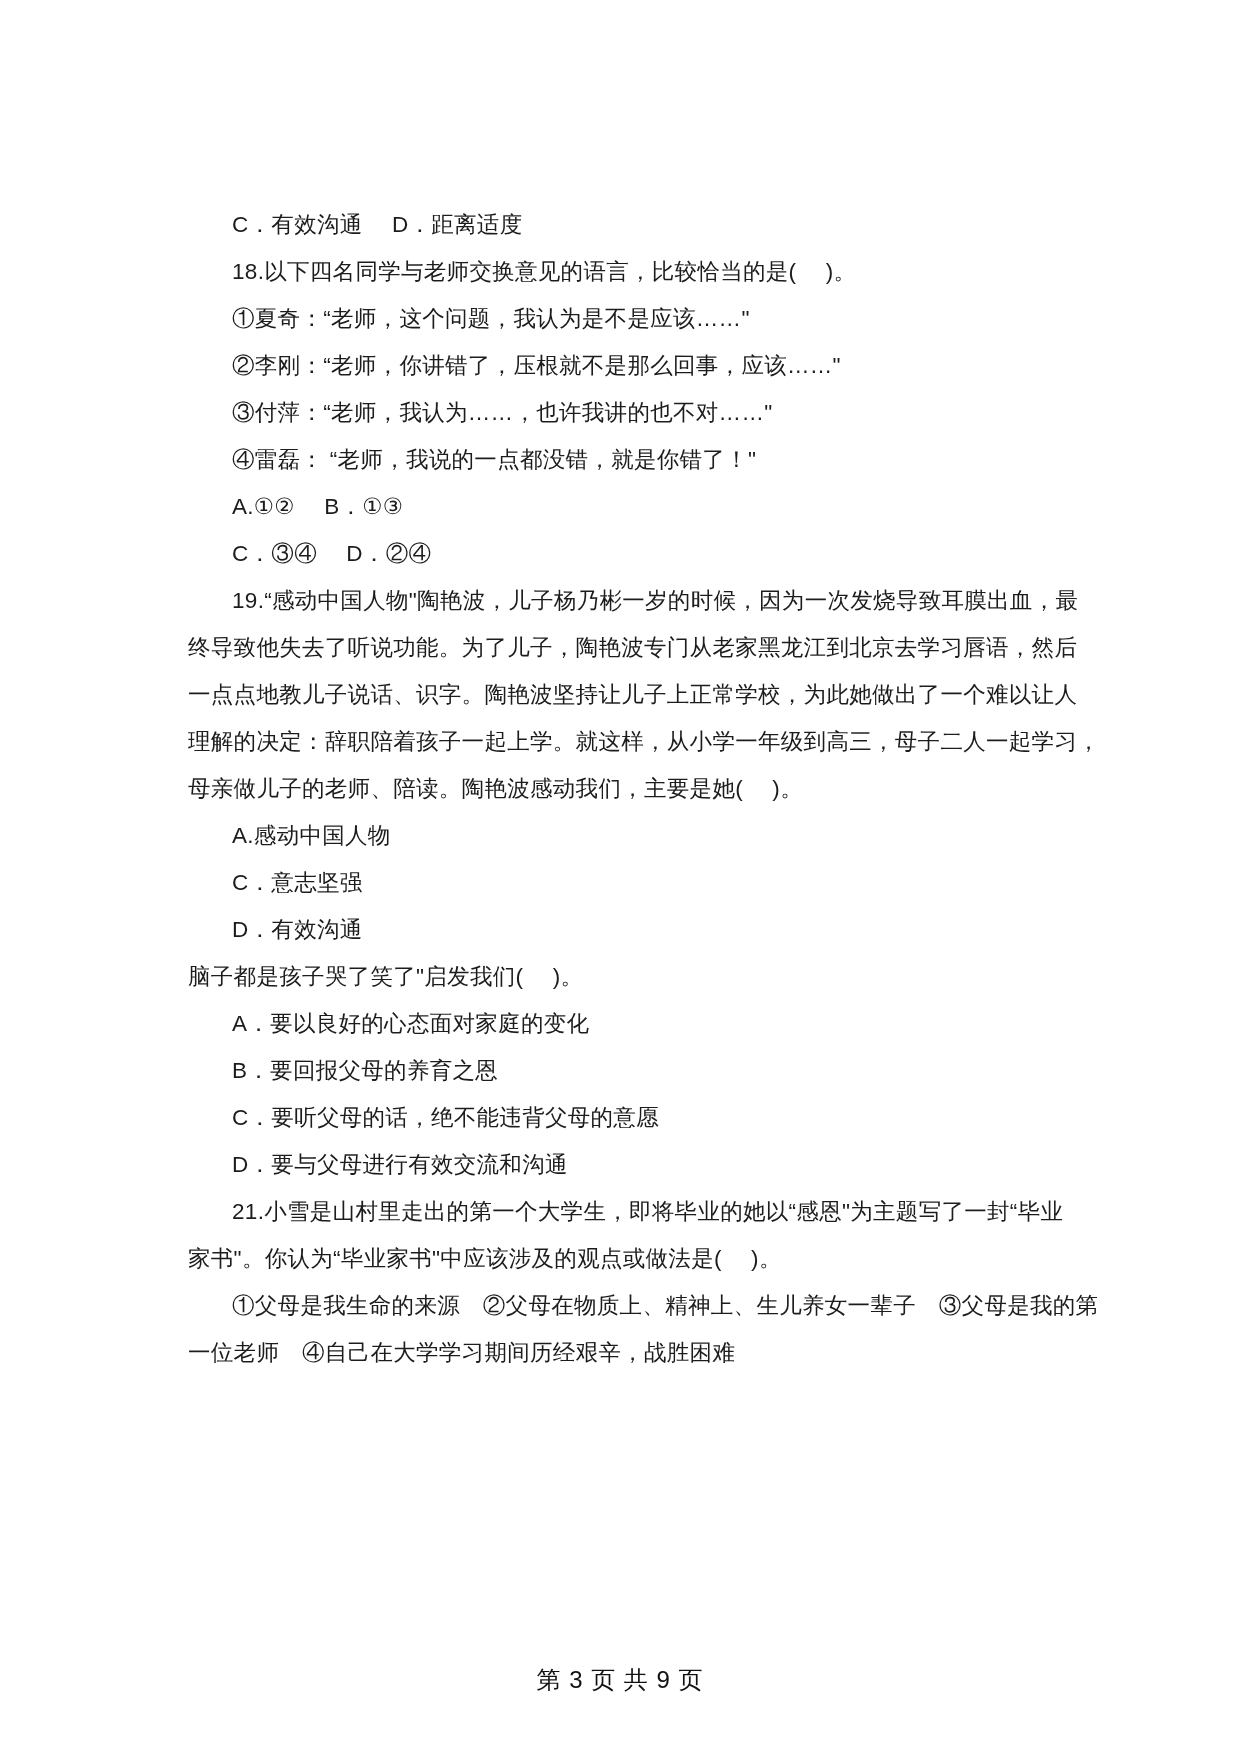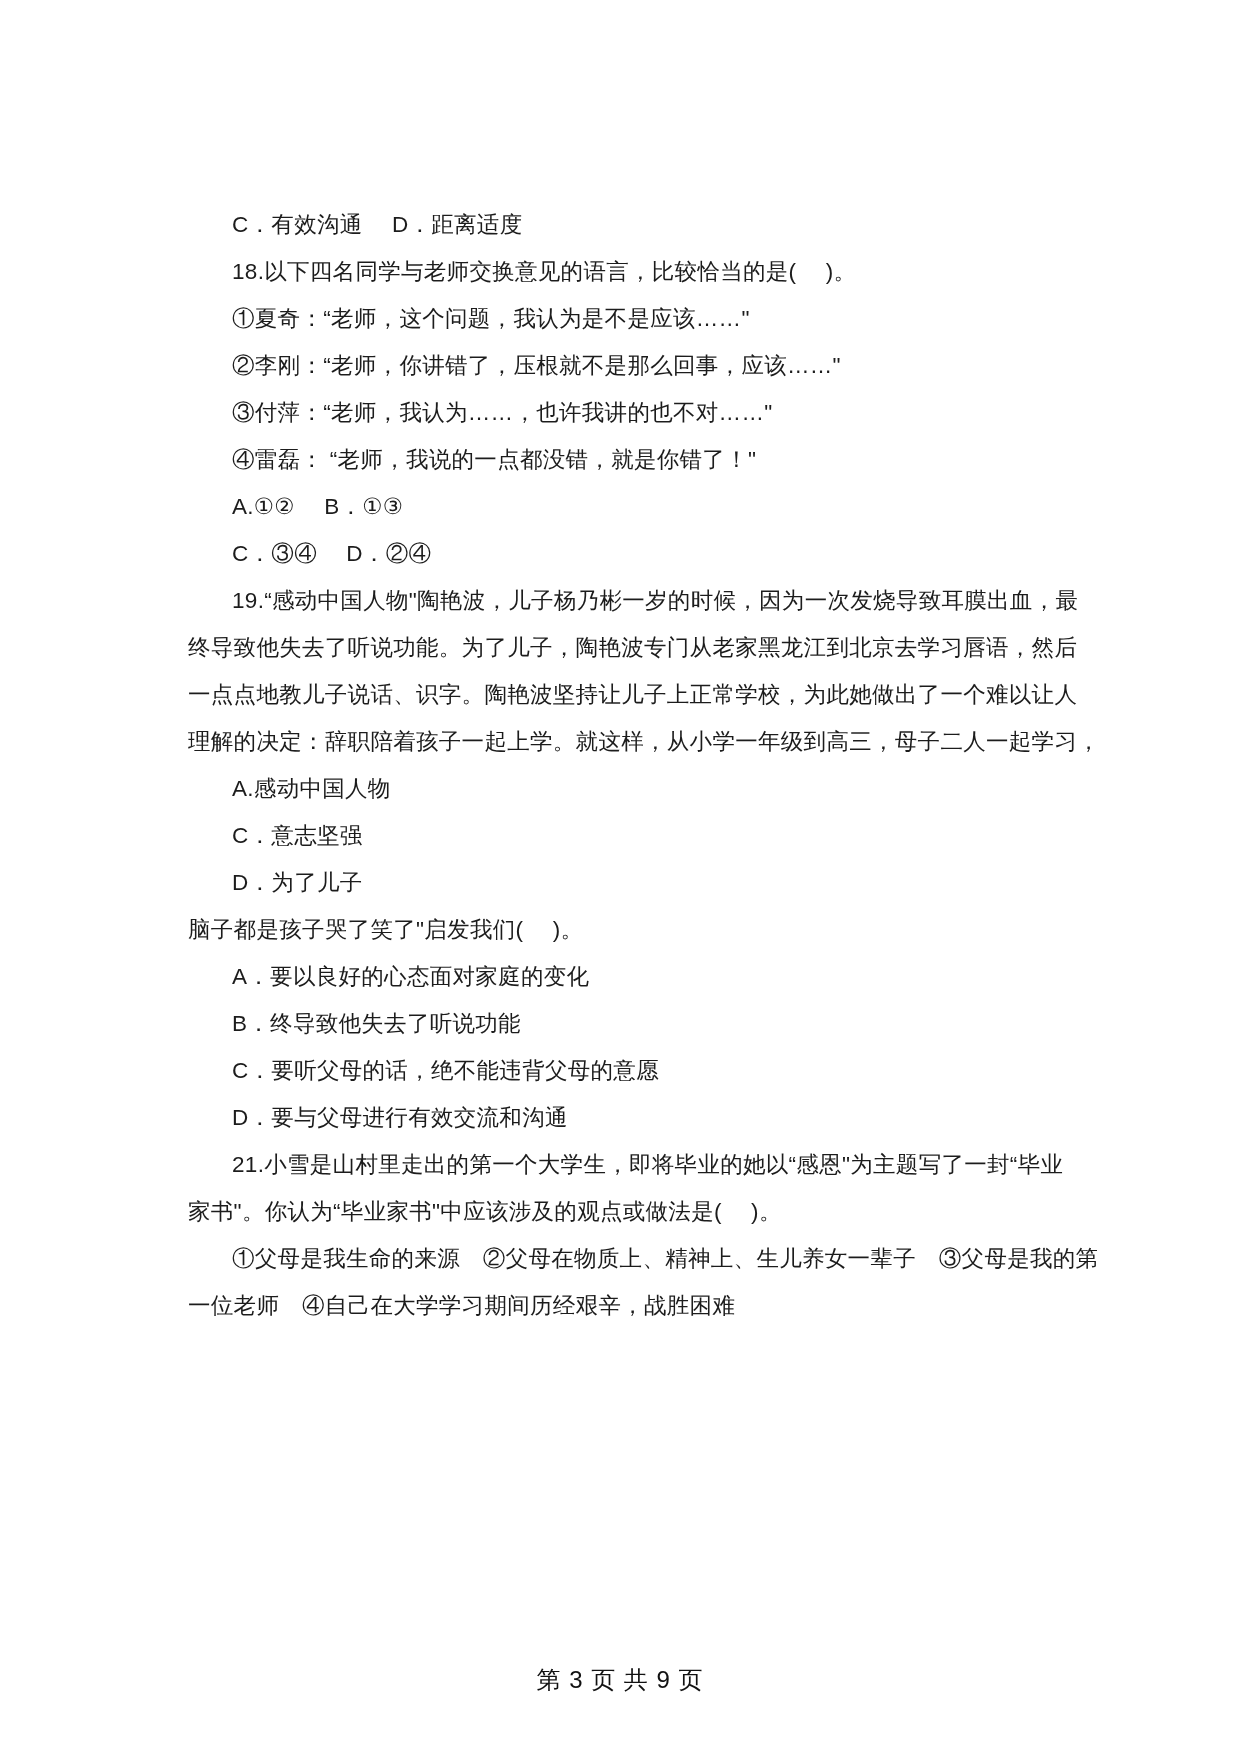--- a/index.html
+++ b/index.html
@@ -53,26 +53,27 @@
       <div class="line indent">①夏奇：“老师，这个问题，我认为是不是应该……"</div>
       <div class="line indent">②李刚：“老师，你讲错了，压根就不是那么回事，应该……"</div>
       <div class="line indent">③付萍：“老师，我认为……，也许我讲的也不对……"</div>
       <div class="line indent">④雷磊： “老师，我说的一点都没错，就是你错了！"</div>
       <div class="line indent">A.①②　 B．①③</div>
       <div class="line indent">C．③④　 D．②④</div>
       <div class="line indent">19.“感动中国人物"陶艳波，儿子杨乃彬一岁的时候，因为一次发烧导致耳膜出血，最</div>
       <div class="line">终导致他失去了听说功能。为了儿子，陶艳波专门从老家黑龙江到北京去学习唇语，然后</div>
       <div class="line">一点点地教儿子说话、识字。陶艳波坚持让儿子上正常学校，为此她做出了一个难以让人</div>
       <div class="line">理解的决定：辞职陪着孩子一起上学。就这样，从小学一年级到高三，母子二人一起学习，</div>
+      <div class="line">母亲做儿子的老师、陪读。陶艳波感动我们，主要是她(　 )。</div>
       <div class="line indent">A.感动中国人物</div>
       <div class="line indent">C．意志坚强</div>
-      <div class="line indent">D．为了儿子</div>
+      <div class="line indent">D．有效沟通</div>
       <div class="line">脑子都是孩子哭了笑了"启发我们(　 )。</div>
       <div class="line indent">A．要以良好的心态面对家庭的变化</div>
-      <div class="line indent">B．终导致他失去了听说功能</div>
+      <div class="line indent">B．要回报父母的养育之恩</div>
       <div class="line indent">C．要听父母的话，绝不能违背父母的意愿</div>
       <div class="line indent">D．要与父母进行有效交流和沟通</div>
       <div class="line indent">21.小雪是山村里走出的第一个大学生，即将毕业的她以“感恩"为主题写了一封“毕业</div>
       <div class="line">家书"。你认为“毕业家书"中应该涉及的观点或做法是(　 )。</div>
       <div class="line indent">①父母是我生命的来源　②父母在物质上、精神上、生儿养女一辈子　③父母是我的第</div>
       <div class="line">一位老师　④自己在大学学习期间历经艰辛，战胜困难</div>
     </div>
   <div class="footer">第 3 页 共 9 页</div>
 </div>
 

